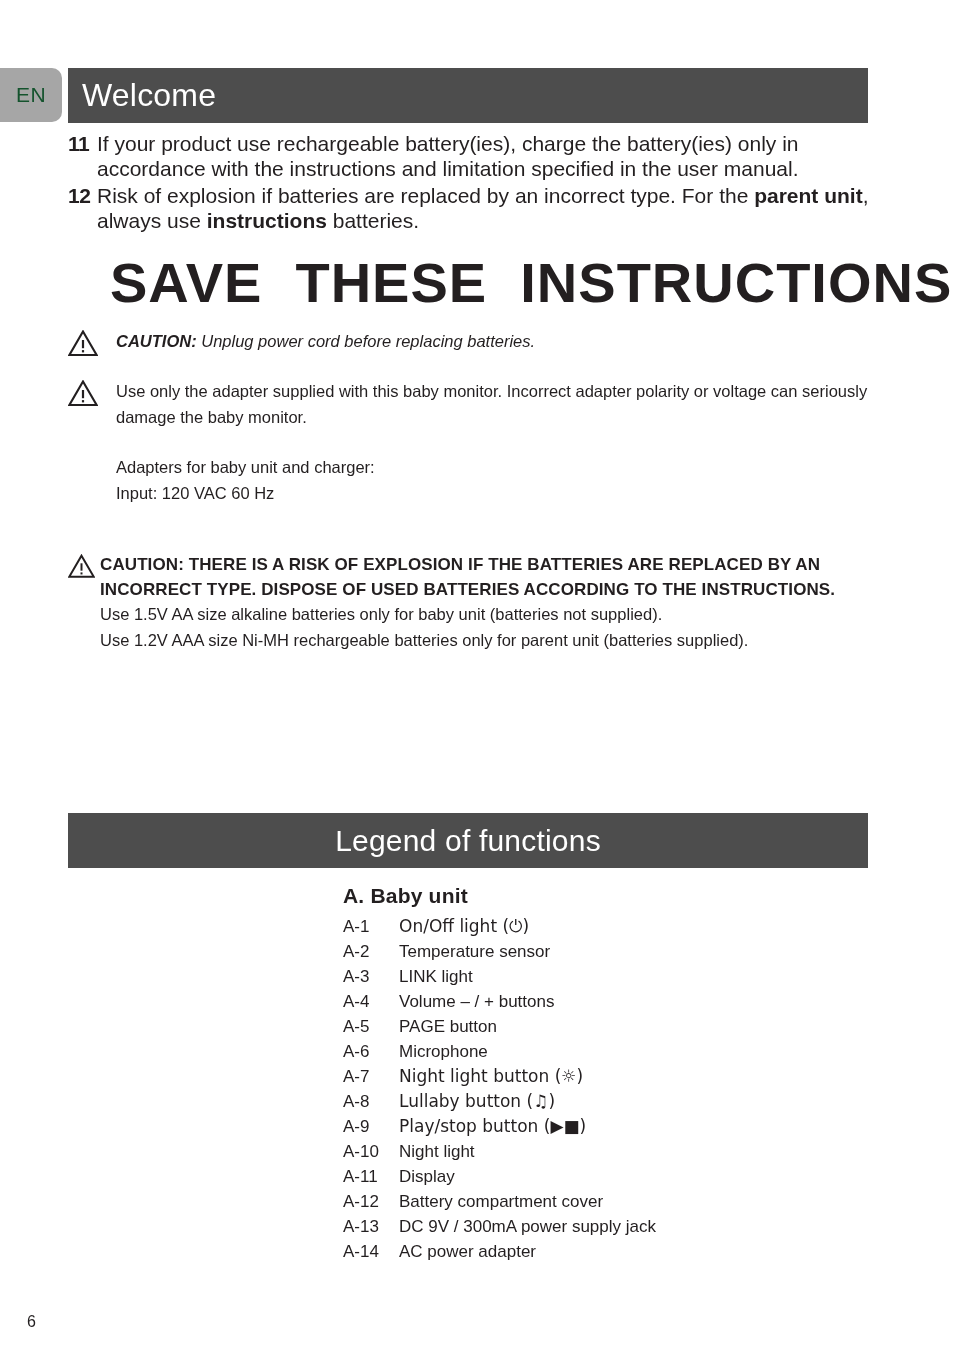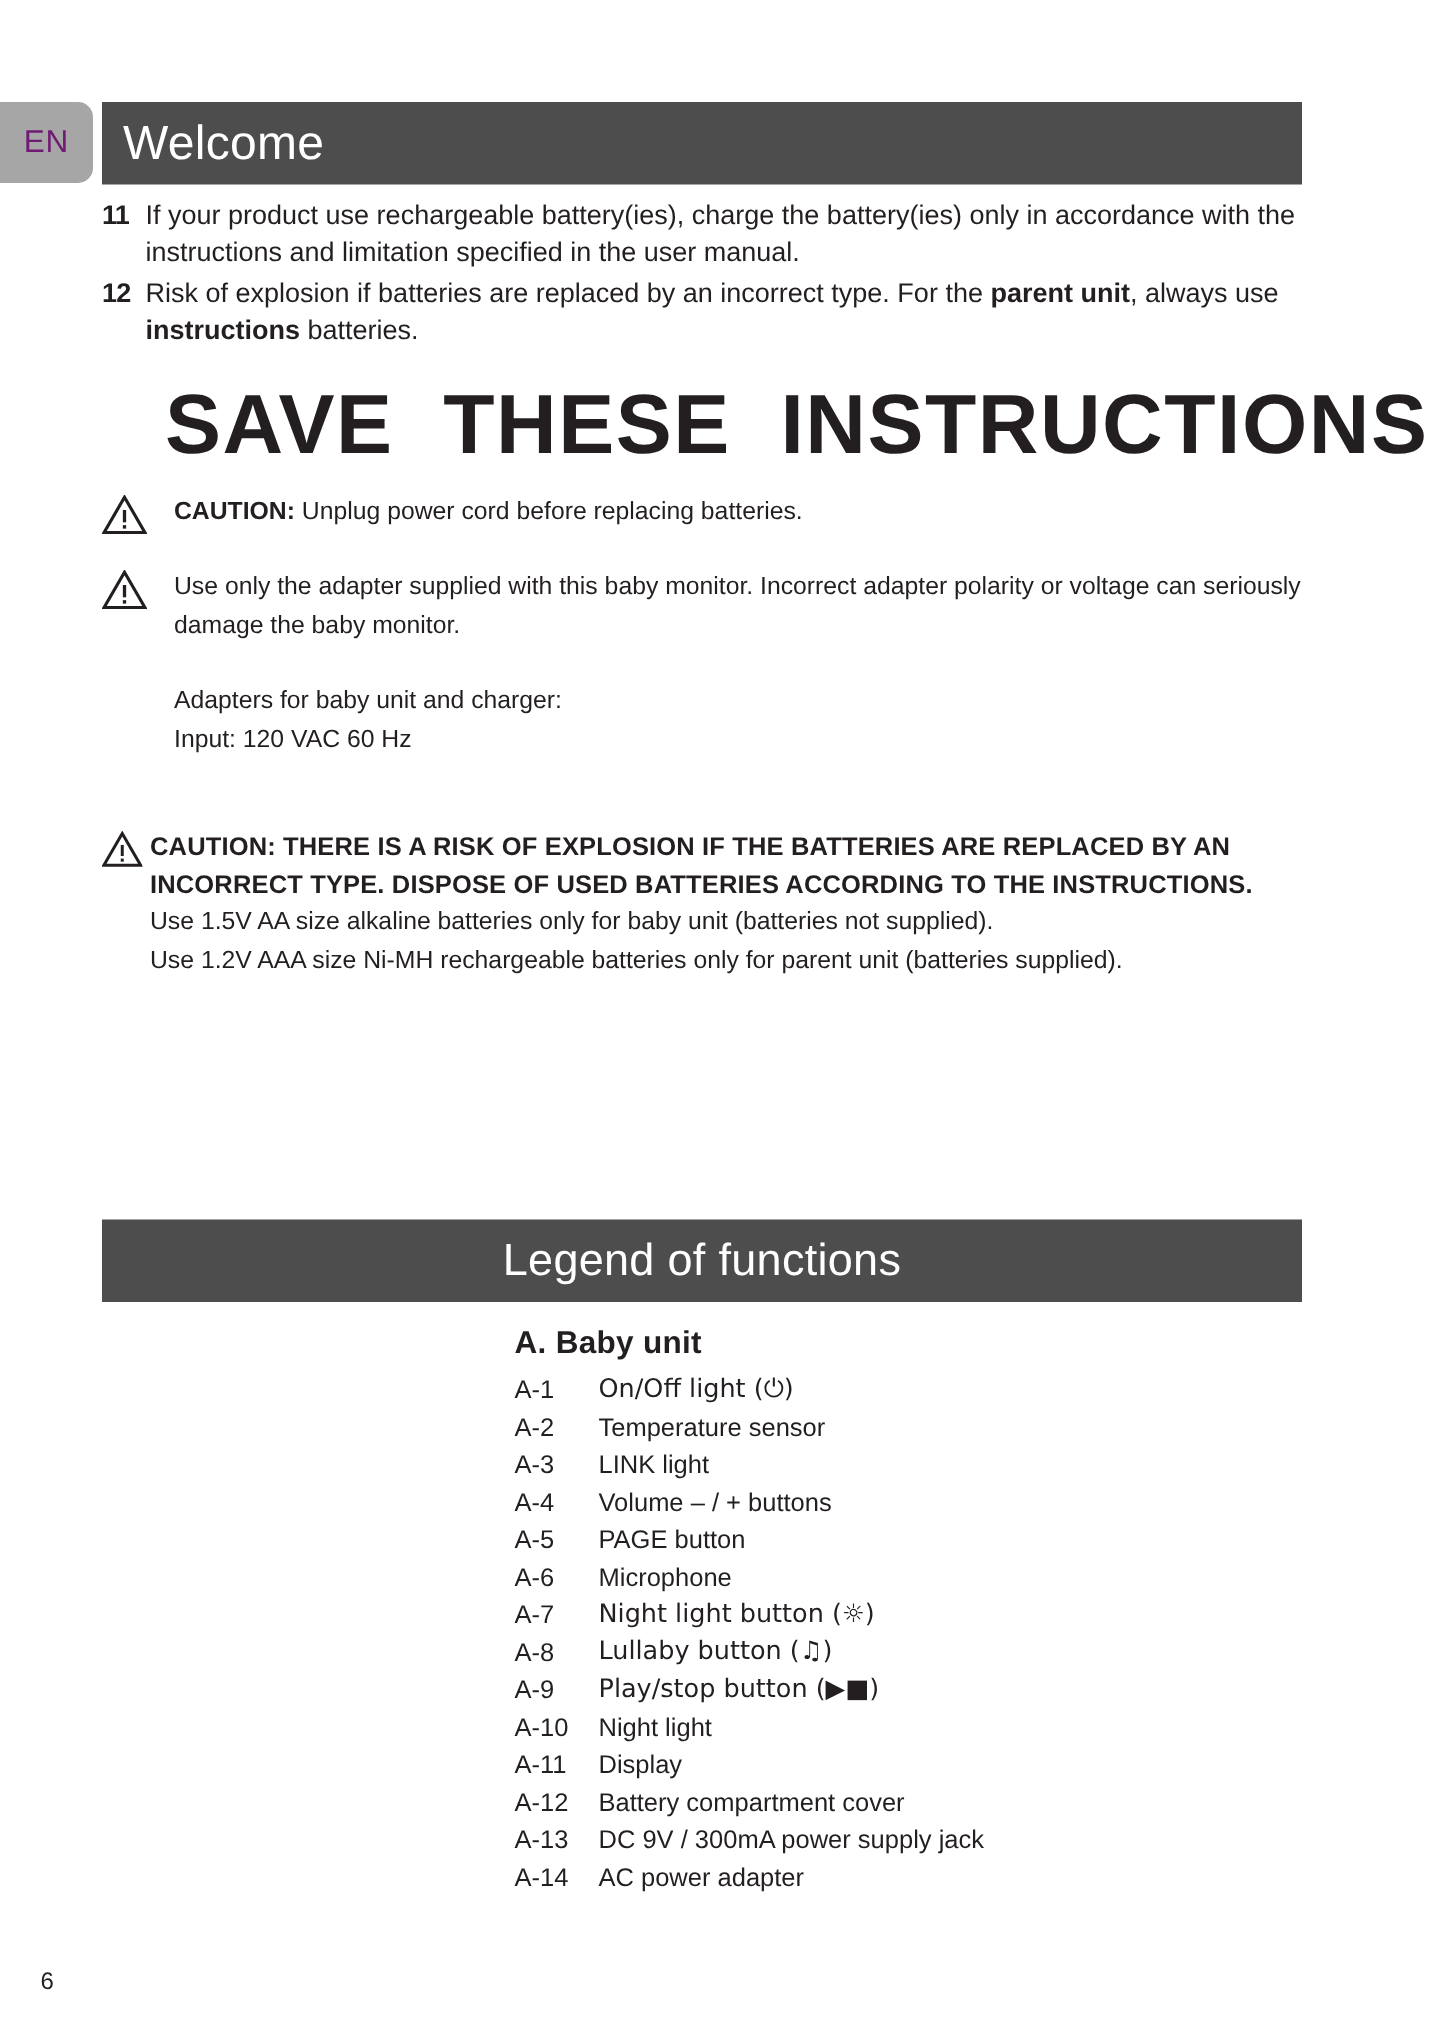--- a/index.html
+++ b/index.html
@@ -18,21 +18,21 @@
 
   
   .lang-tab {
     position: absolute;
     left: 0px;
     top: 68px;
     width: 62px;
     height: 54px;
     background: #a6a6a6;
     border-radius: 0 10px 10px 0;
-    color: #701a75;
+    color: #14532d;
     font-size: 21px;
     display: flex;
     align-items: center;
     justify-content: center;
     letter-spacing: 0.5px;
   }
 
   
   .bar {
     position: absolute;
@@ -56,21 +56,21 @@
 
   
   .num-list {
     position: absolute;
     left: 68px;
     top: 131px;
     width: 820px;
   }
   .num-item {
     display: flex;
-    font-size: 18px;
+    font-size: 21px;
     line-height: 25px;
     margin-bottom: 2px;
   }
   .num-idx {
     width: 29px;
     flex: 0 0 29px;
     font-weight: bold;
     letter-spacing: -0.5px;
   }
   .num-txt { flex: 1; }
@@ -103,21 +103,21 @@
     padding-top: 2px;
   }
   .warn-ico svg { display: block; }
   .warn-body {
     flex: 1;
     font-size: 16.5px;
     line-height: 26px;
   }
   .warn-body b { font-weight: bold; }
 
-  .warn-1 { top: 328px; }
+  .warn-1 { top: 328px; font-style: italic; }
   .warn-2 { top: 378px; }
   .warn-3 { top: 552px; }
 
   .warn-3 .warn-ico { flex: 0 0 32px; width: 32px; }
   .caps-block {
     font-size: 17px;
     font-weight: bold;
     line-height: 25px;
     letter-spacing: 0.1px;
   }

